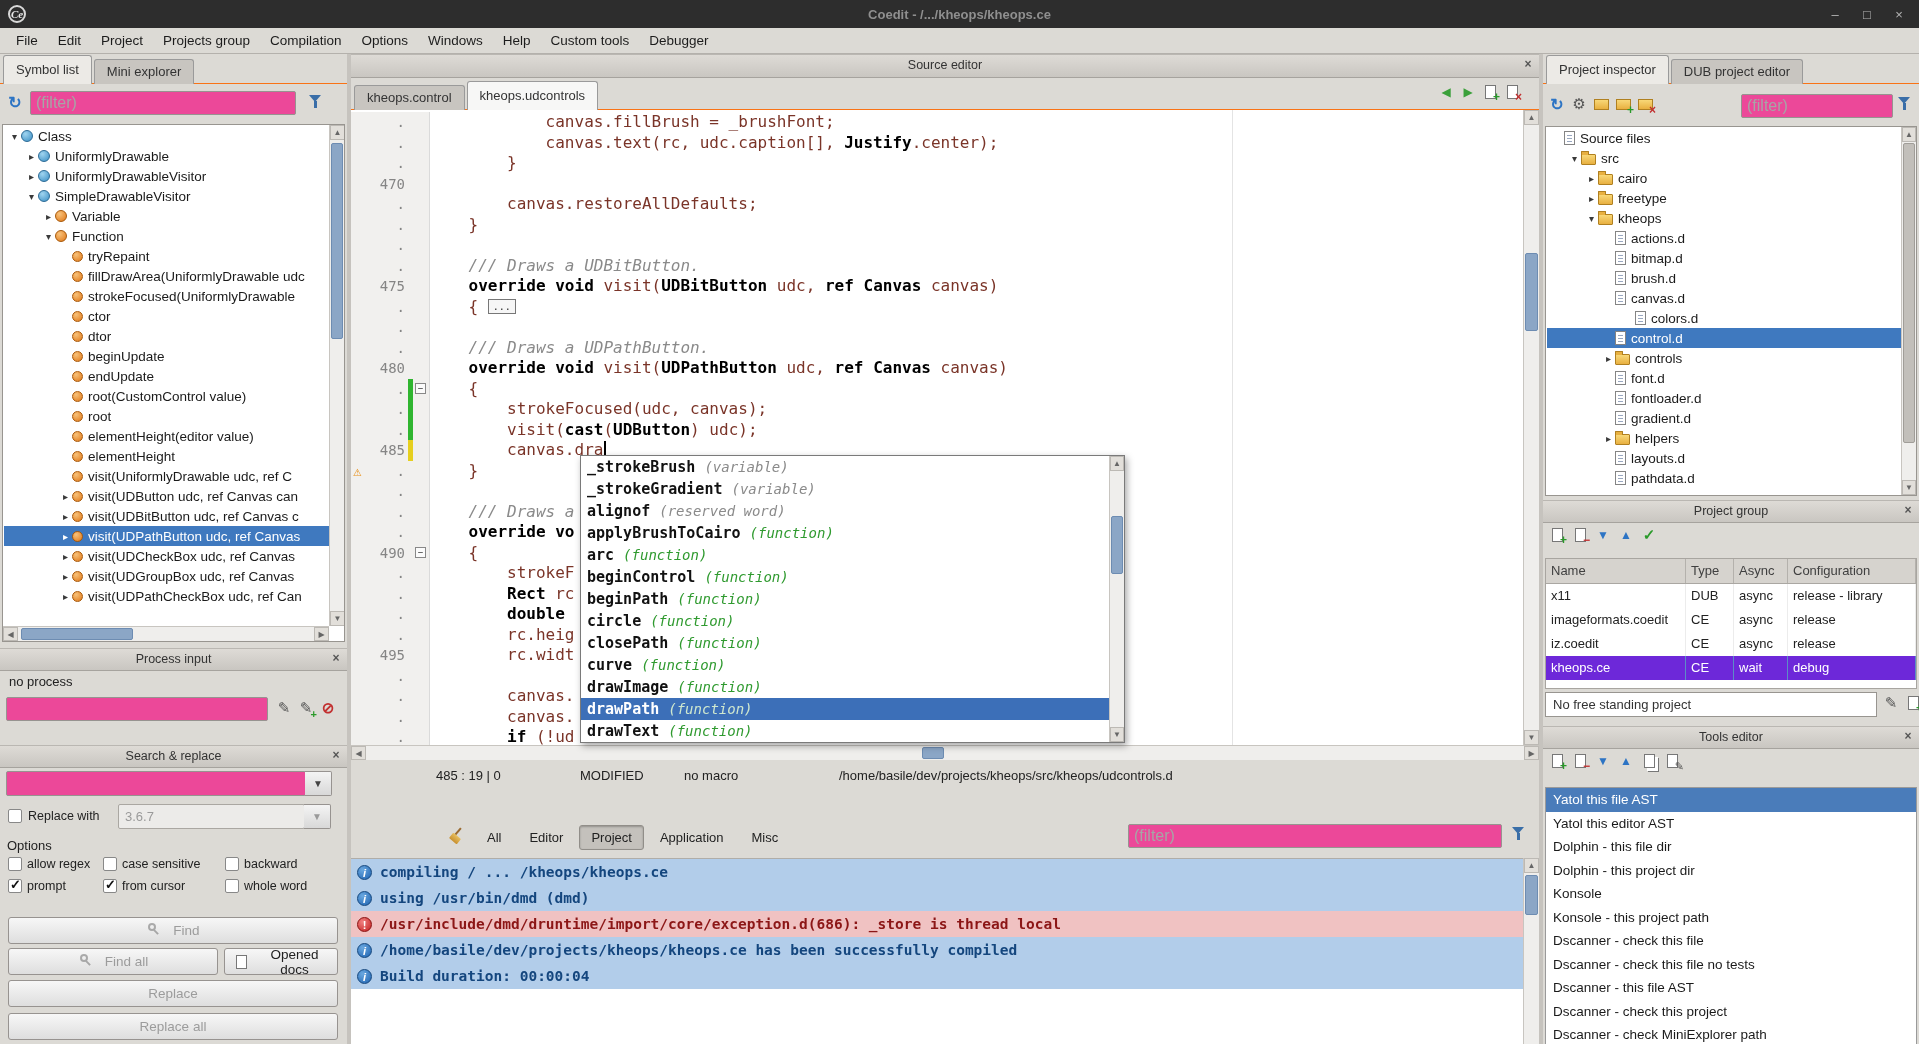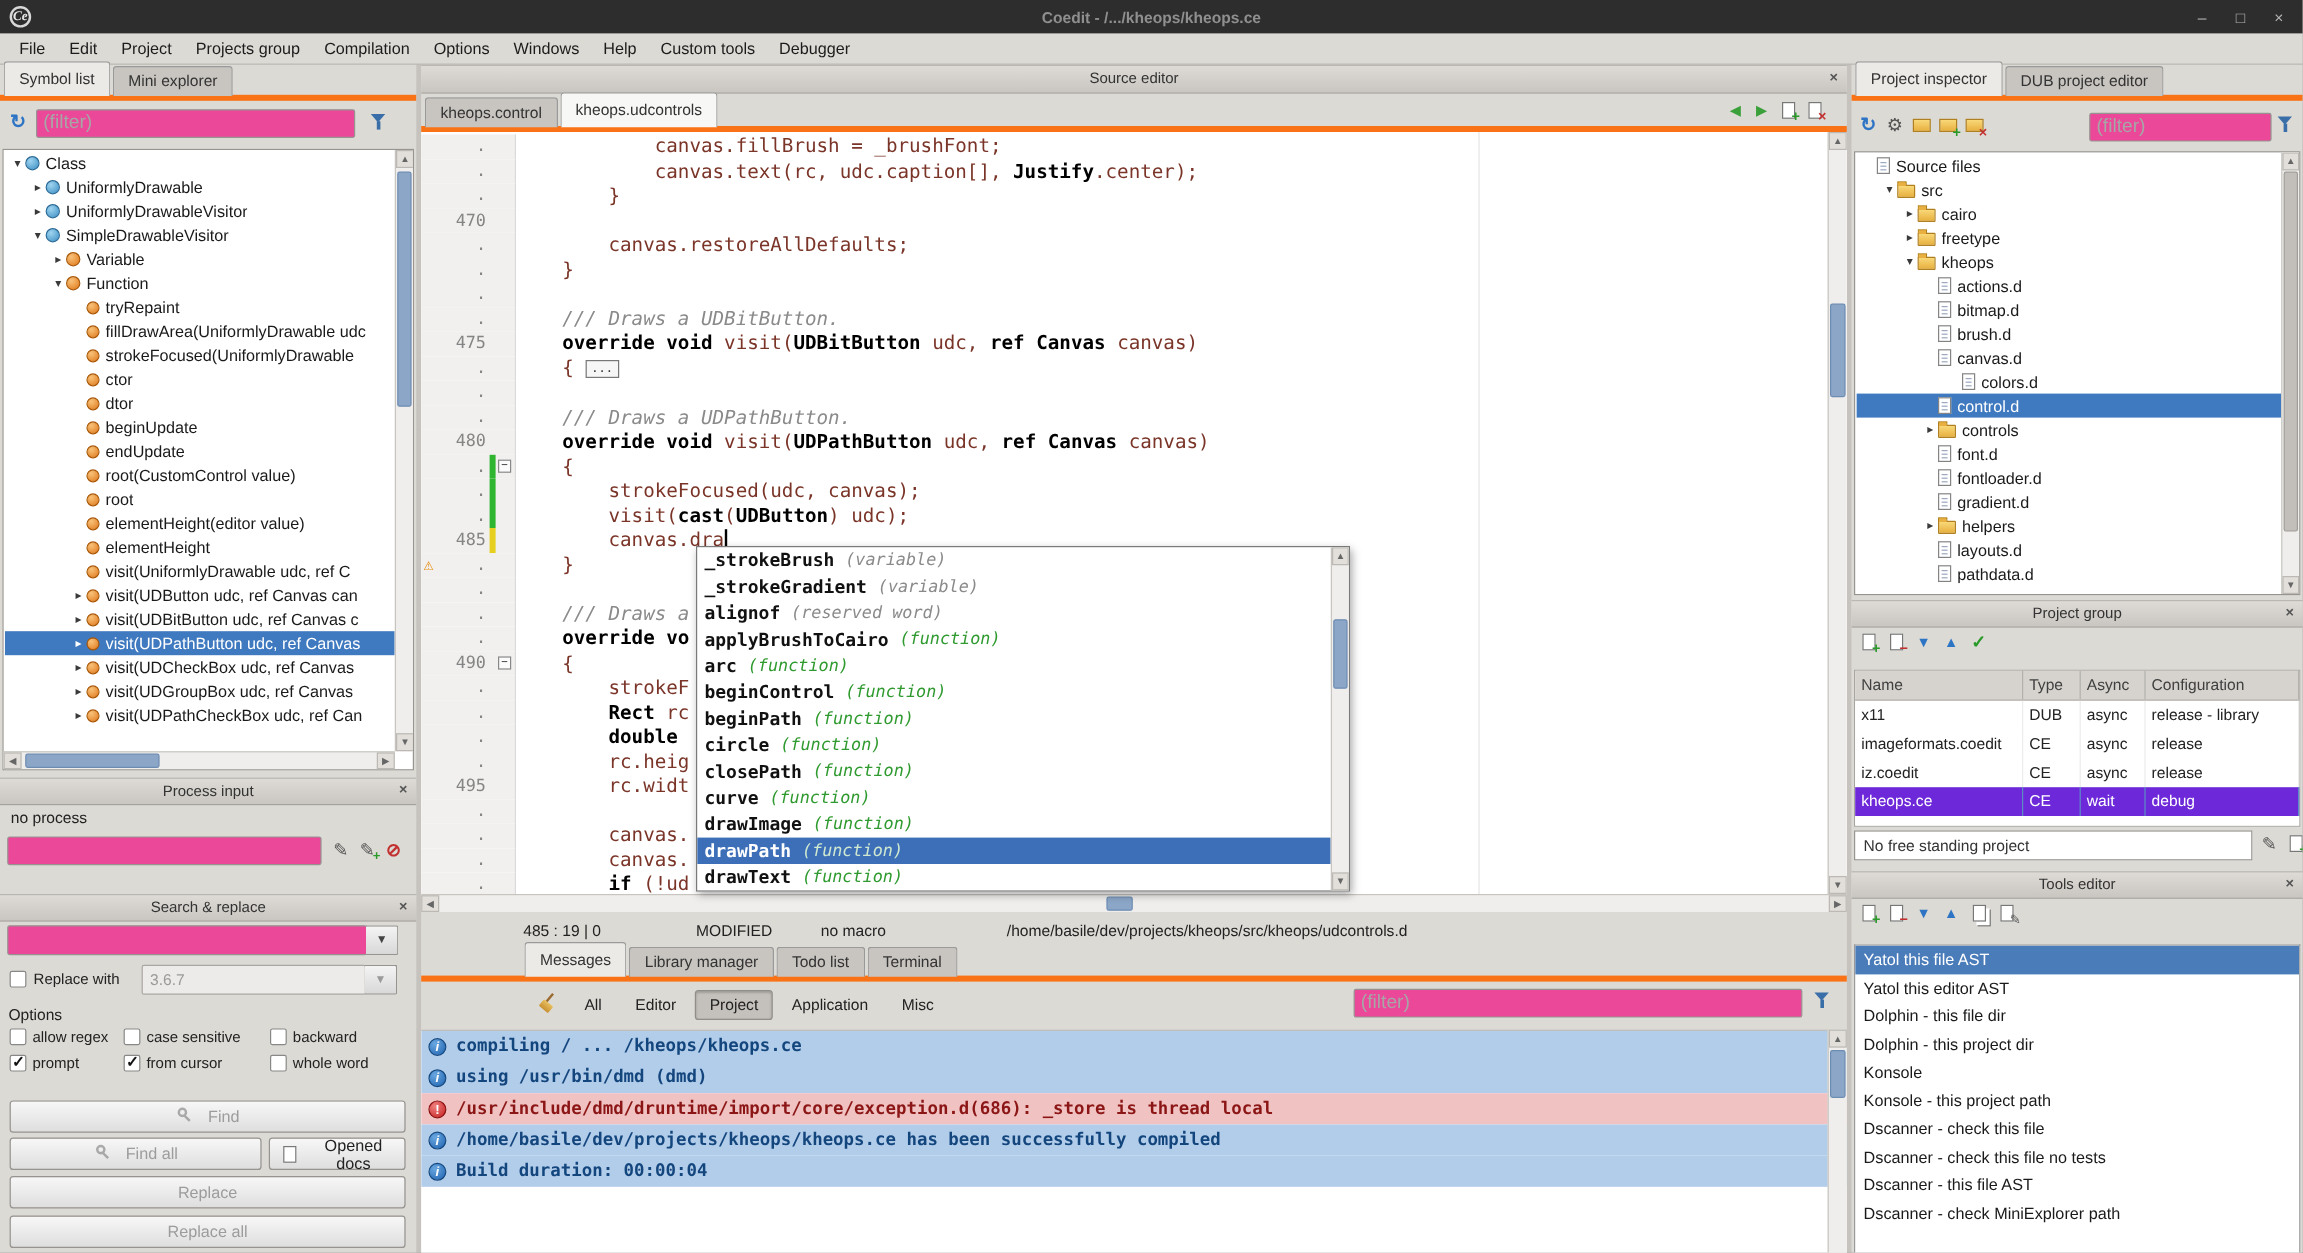--- a/index.html
+++ b/index.html
@@ -20,21 +20,21 @@
   .menu-item{padding:3px 10px;font-size:13.5px;color:#1c1c1c;}
 
   
   .panel{position:absolute;top:54px;bottom:0;background:#dcdad5;}
   #left-panel{left:0;width:347px;}
   #center-panel{left:351px;width:1188px;}
   #right-panel{left:1543px;width:376px;}
   .vsplit{position:absolute;top:54px;bottom:0;width:4px;background:#c6c3be;}
 
   
-  .tabrow{position:absolute;left:0;right:0;height:30px;display:flex;align-items:flex-end;padding-left:3px;box-sizing:border-box;border-bottom:5px solid #f97316;}
+  .tabrow{position:absolute;left:0;right:0;height:30px;display:flex;align-items:flex-end;padding-left:3px;box-sizing:border-box;border-bottom:1px solid #f97316;}
   .tab{height:24px;line-height:23px;padding:0 12px;font-size:13px;color:#333;background:#c8c5c0;border:1px solid #9a9a9a;
     border-bottom:none;border-radius:3px 3px 0 0;margin-right:2px;white-space:nowrap;margin-bottom:-1px;}
   .tab.active{background:#eceae6;height:28px;line-height:27px;}
   #editor-tabs .tab.active{background:#f7f7f6;}
 
   
   .sect{position:absolute;left:0;right:0;height:21px;background:linear-gradient(#dedbd6,#c9c6c1);
     border-top:1px solid #bab7b2;border-bottom:1px solid #a6a39e;font-size:12.5px;color:#333;text-align:center;line-height:20px;}
   .sect .ic-x{position:absolute;right:4px;top:3px;width:14px;height:14px;line-height:13px;font-size:12px;color:#555;text-align:center;font-weight:bold;}
 
@@ -539,26 +539,20 @@
       <div class="arr h" style="right:0;">▶</div>
     </div>
 
     <div id="status-bar">
       <span style="left:85px;">485 : 19 | 0</span>
       <span style="left:229px;">MODIFIED</span>
       <span style="left:333px;">no macro</span>
       <span style="left:488px;">/home/basile/dev/projects/kheops/src/kheops/udcontrols.d</span>
     </div>
 
-    <div id="msg-tabs" class="tabrow">
-        <div class="tab active">Messages</div>
-        <div class="tab">Library manager</div>
-        <div class="tab">Todo list</div>
-        <div class="tab">Terminal</div>
-      </div>
     <div id="msg-toolbar">
       <span id="msg-broom" class="tbtn ig ig-broom"></span>
       <div id="message-filters">
           <div class="filter-btn">All</div>
           <div class="filter-btn">Editor</div>
           <div class="filter-btn active">Project</div>
           <div class="filter-btn">Application</div>
           <div class="filter-btn">Misc</div>
         </div>
       <input id="msg-filter-input" class="tinput" placeholder="(filter)" style="">
@@ -800,17 +794,18 @@
     <div id="tools-list">
         <div class="tool-row selected">Yatol this file AST</div>
         <div class="tool-row">Yatol this editor AST</div>
         <div class="tool-row">Dolphin - this file dir</div>
         <div class="tool-row">Dolphin - this project dir</div>
         <div class="tool-row">Konsole</div>
         <div class="tool-row">Konsole - this project path</div>
         <div class="tool-row">Dscanner - check this file</div>
         <div class="tool-row">Dscanner - check this file no tests</div>
         <div class="tool-row">Dscanner - this file AST</div>
+        <div class="tool-row">Dscanner - check this project</div>
         <div class="tool-row">Dscanner - check MiniExplorer path</div>
       </div>
   </div>
 
 </div>
 
 </body></html>

